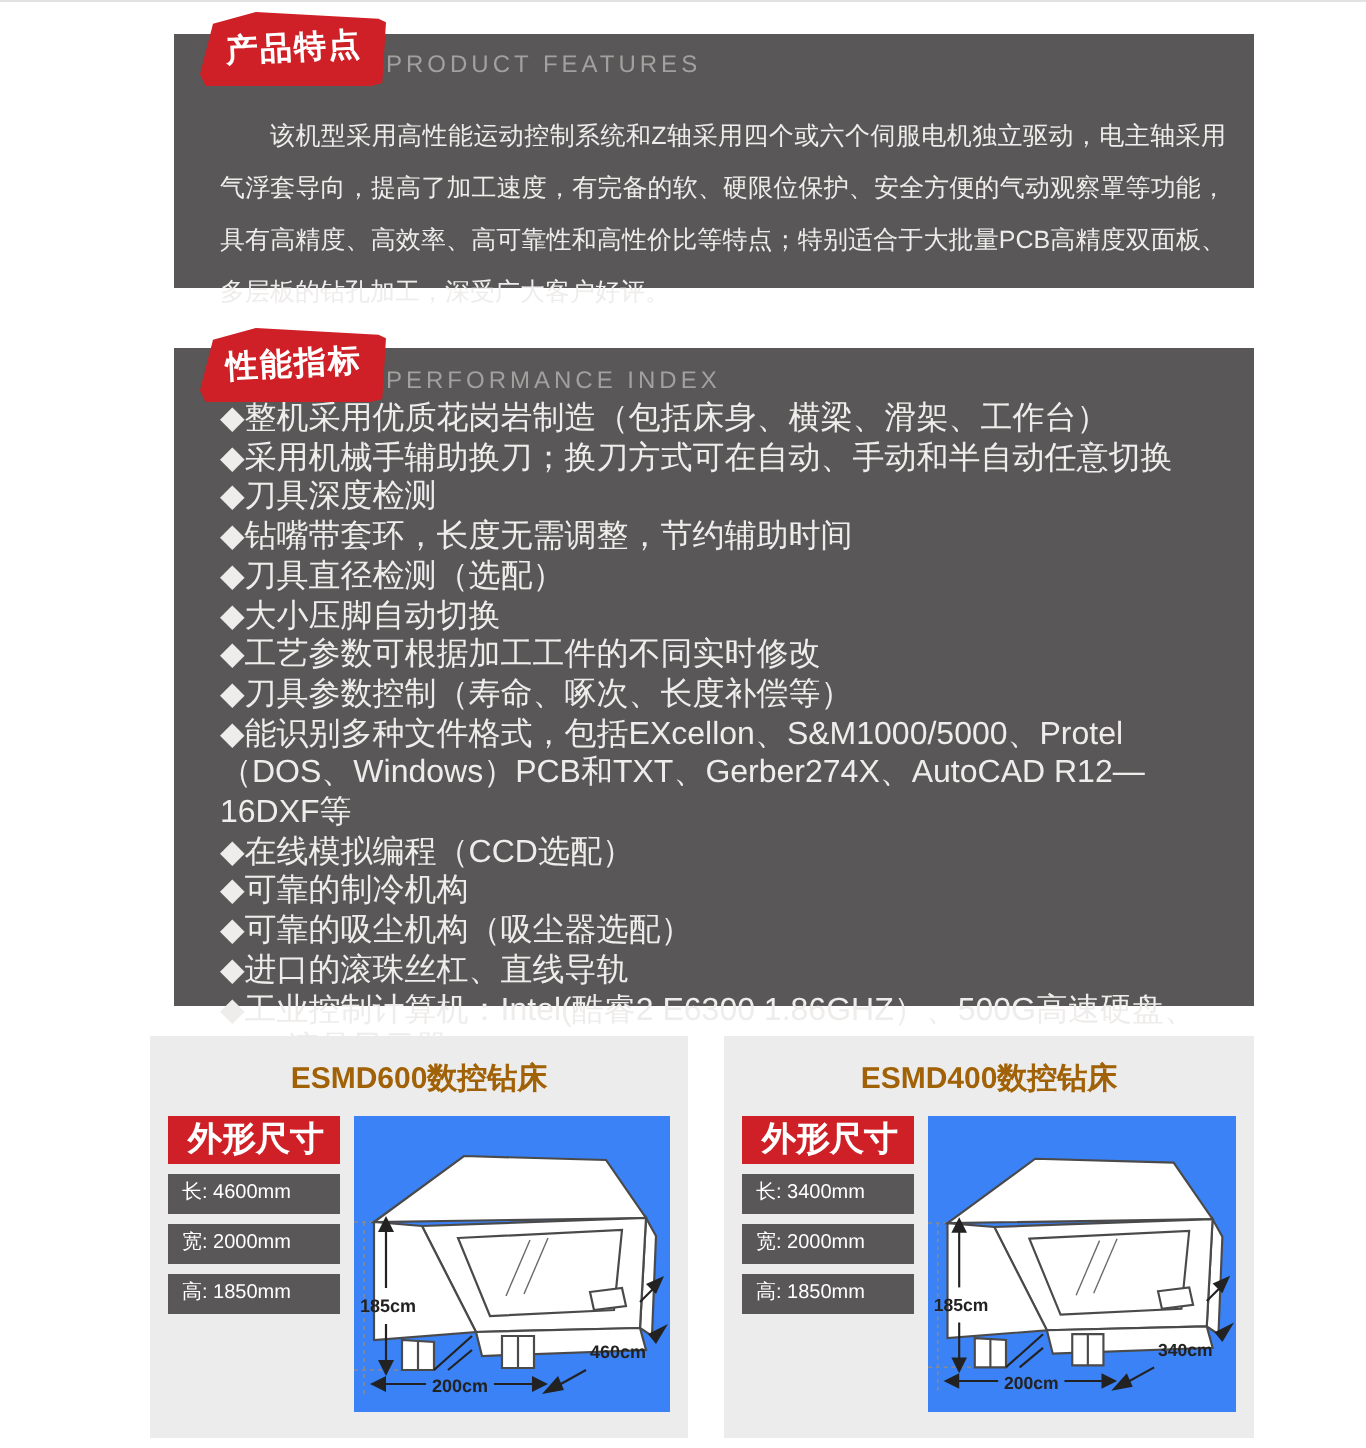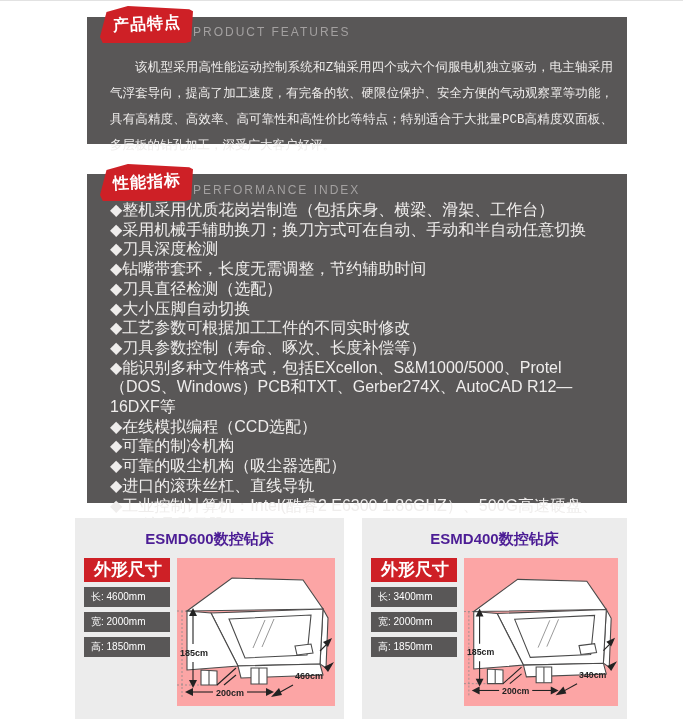--- a/index.html
+++ b/index.html
@@ -13,35 +13,35 @@
   .ribbon{position:absolute;left:100px;width:93px;height:37px;background:#ce2026;z-index:3;
           clip-path:polygon(0% 84%,7% 16%,30% 0%,96% 9%,100% 14%,98% 96%,92% 100%,3% 100%);
           display:flex;align-items:center;justify-content:center;}
   #ribbon-features{top:5px;}
   #ribbon-performance{top:163px;}
   .ribbon span{color:#ffffff;font-weight:bold;font-size:16px;letter-spacing:1px;transform:rotate(-3deg);}
   .subtitle{position:absolute;left:193px;color:#a3a0a0;font-size:12px;letter-spacing:2px;z-index:4;}
   #subtitle-features{top:24px;}
   #subtitle-performance{top:182px;}
   .gbox p{position:absolute;left:23px;right:14px;top:38px;margin:0;color:#efedec;
-          font-size:12.5px;line-height:26px;text-indent:2em;text-align:justify;font-family:Liberation Mono, monospace;}
+          font-size:12.5px;line-height:26px;text-indent:2em;text-align:justify;}
   .gbox ul{position:absolute;left:23px;right:16px;top:26px;margin:0;padding:0;list-style:none;}
   .gbox li{color:#efedec;font-size:16px;line-height:19.7px;}
   
   .card{position:absolute;top:517px;height:201px;background:#ececec;}
   #card-0{left:75px;width:269px;}
   #card-1{left:362px;width:265px;}
-  .card-title{margin:0;padding-top:12px;text-align:center;color:#4c1d95;font-weight:bold;font-size:15px;}
+  .card-title{margin:0;padding-top:12px;text-align:center;color:#a16207;font-weight:bold;font-size:15px;}
   .card-body{display:flex;margin:9px 9px 0 9px;}
   .dims-col{width:86px;flex:none;}
   .dims-header{background:#ce2026;color:#fff;font-weight:bold;font-size:17px;height:24px;
                line-height:24px;padding-left:10px;box-sizing:border-box;}
   .dim-row{margin-top:5px;background:#595757;color:#ffffff;font-size:10px;height:20px;
            line-height:20px;padding-left:7px;box-sizing:border-box;}
-  .diagram{flex:1;margin-left:7px;background:#fca5a5;height:148px;}
+  .diagram{flex:1;margin-left:7px;background:#3b82f6;height:148px;}
   .diagram svg{display:block;width:100%;height:100%;}
   .mline{stroke:#4a4a4a;stroke-width:1.1;fill:#fff;}
   .mthin{stroke:#6a6a6a;stroke-width:0.7;fill:none;}
   .dim{stroke:#222;stroke-width:1.1;fill:none;}
   .dimhead{fill:#222;stroke:none;}
   .dotted{stroke:#8a8a8a;stroke-width:0.8;stroke-dasharray:2 2;fill:none;}
   .dimtext{fill:#222;font-size:9px;font-weight:bold;font-family:"Liberation Sans",sans-serif;}
 </style>
 </head>
 <body>

